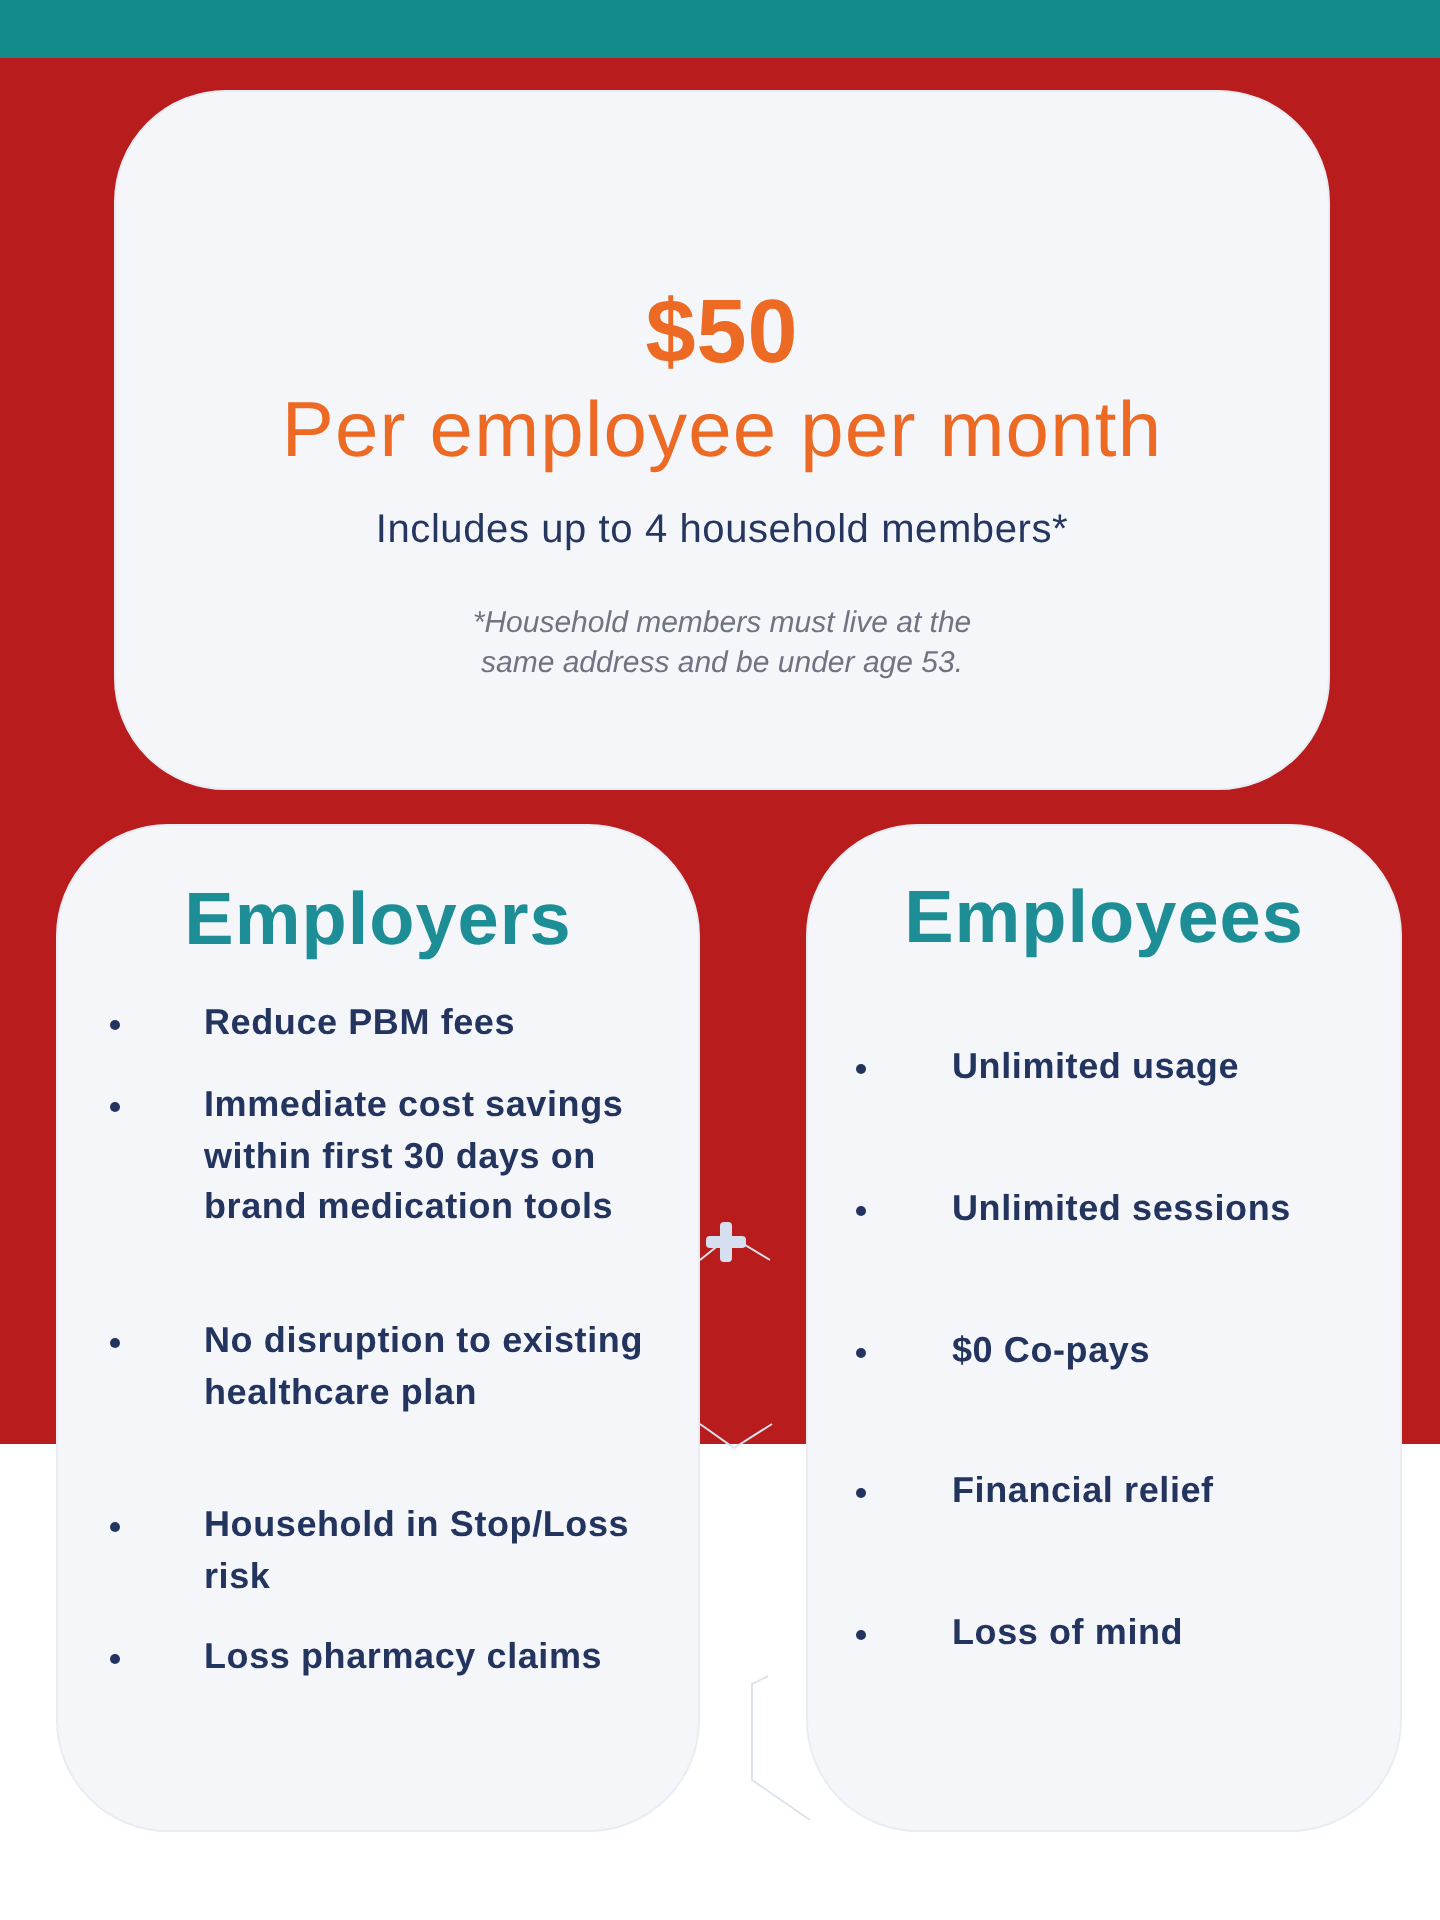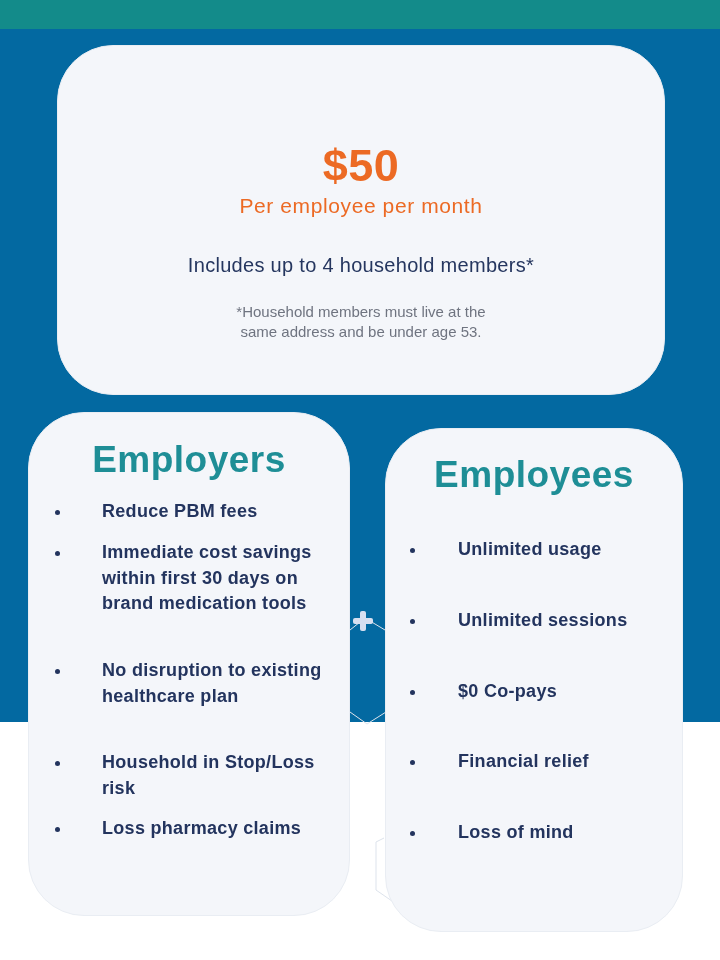--- a/index.html
+++ b/index.html
@@ -1,21 +1,21 @@
 <!DOCTYPE html>
 <html><head>
   <meta charset="utf-8">
   <style>
     * { box-sizing: border-box; margin: 0; padding: 0; }
     html, body {
       width: 720px; height: 960px; overflow: hidden;
       background: #ffffff;
       font-family: "Liberation Sans", "DejaVu Sans", sans-serif;
     }
-    .page { position: relative; width: 720px; height: 722px; background: #0369a1; }
+    .page { position: relative; width: 720px; height: 722px; background: #b91c1c; }
     .top-bar {
       position: absolute; left: 0; top: 0; width: 720px; height: 29px;
       background: #138b8a;
     }
     .deco {
       position: absolute; left: 0; top: 0; width: 720px; height: 960px;
       pointer-events: none;
     }
     .card {
       position: absolute;
@@ -23,32 +23,32 @@
       border: 1px solid #e9edf3;
       border-radius: 56px;
     }
     .price-card { left: 57px; top: 45px; width: 608px; height: 350px; text-align: center; }
     .price {
       position: absolute; left: 0; right: 0; top: 94px;
       font-size: 45px; font-weight: bold; color: #ec6a24; letter-spacing: 0.5px;
     }
     .per {
       position: absolute; left: 0; right: 0; top: 148px;
-      font-size: 21px; color: #ec6a24; letter-spacing: 0.6px;
+      font-size: 39px; color: #ec6a24; letter-spacing: 0.6px;
     }
     .includes {
       position: absolute; left: 0; right: 0; top: 173px;
       font-size: 20px; color: #25365f; letter-spacing: 0.3px; margin-top: 35px;
     }
     .footnote {
       position: absolute; left: 0; right: 0; top: 256px;
-      font-size: 15px; color: #6f7480; line-height: 20px;
+      font-size: 15px; font-style: italic; color: #6f7480; line-height: 20px;
     }
     .emp-card { left: 28px; top: 412px; width: 322px; height: 504px; padding-left: 30px; }
-    .ees-card { left: 385px; top: 412px; width: 298px; height: 504px; margin-top: 16px; }
+    .ees-card { left: 403px; top: 412px; width: 298px; height: 504px; }
     .card-title {
       position: absolute; left: 0; right: 0;
       text-align: center; font-size: 37px; font-weight: bold;
       color: #1e8e96; letter-spacing: 0.5px;
     }
     .emp-card .card-title { top: 26px; }
     .ees-card .card-title { top: 25px; }
     .bullets { position: absolute; left: 0; right: 0; list-style: none; }
     .bullet {
       position: absolute; left: 0; right: 0;

